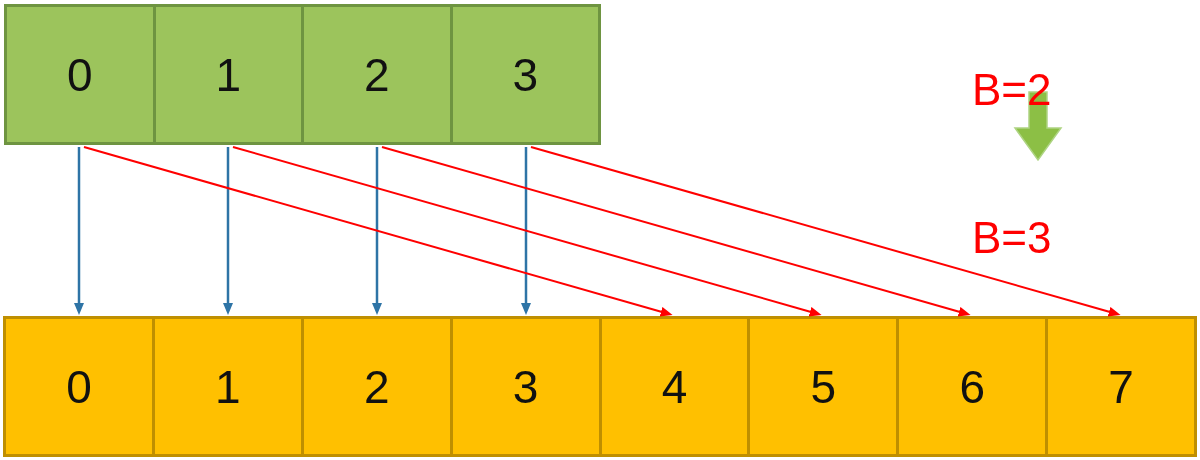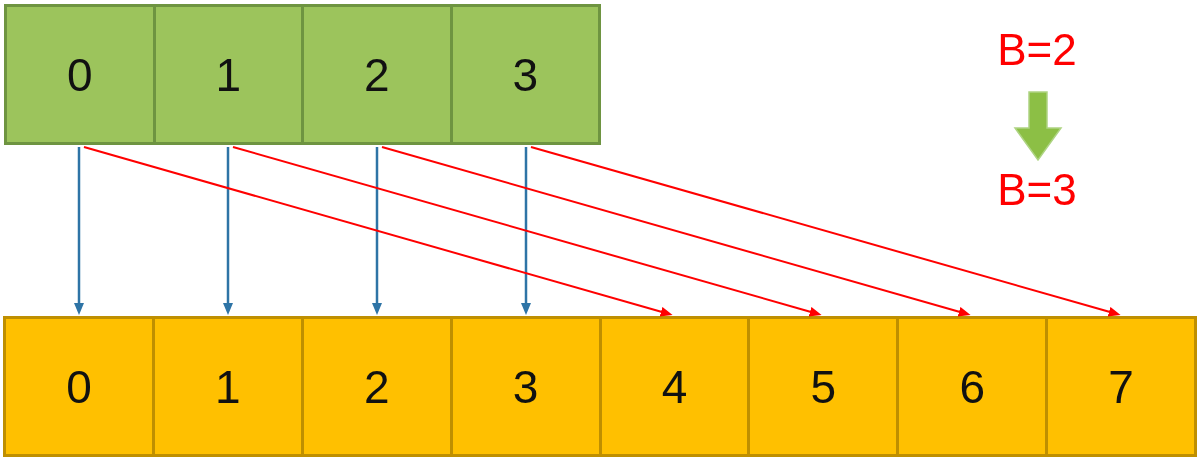--- a/index.html
+++ b/index.html
@@ -53,28 +53,28 @@
     position: absolute;
     left: 0;
     top: 0;
     width: 1200px;
     height: 460px;
     pointer-events: none;
   }
   .annotation {
     position: absolute;
     width: 130px;
-    text-align: center;
     font-size: 44px;
     color: #FF0000;
     line-height: 1;
     user-select: none;
+    margin-top: 40px;
   }
   #label-before { left: 972px; top: 28px; }
-  #label-after  { left: 972px; top: 168px; }
+  #label-after  { left: 972px; top: 176px; }
 </style>
 </head>
 <body>
 
 <div id="canvas">
 
   <div class="row old-row">
     <div class="cell">0</div>
     <div class="cell">1</div>
     <div class="cell">2</div>

